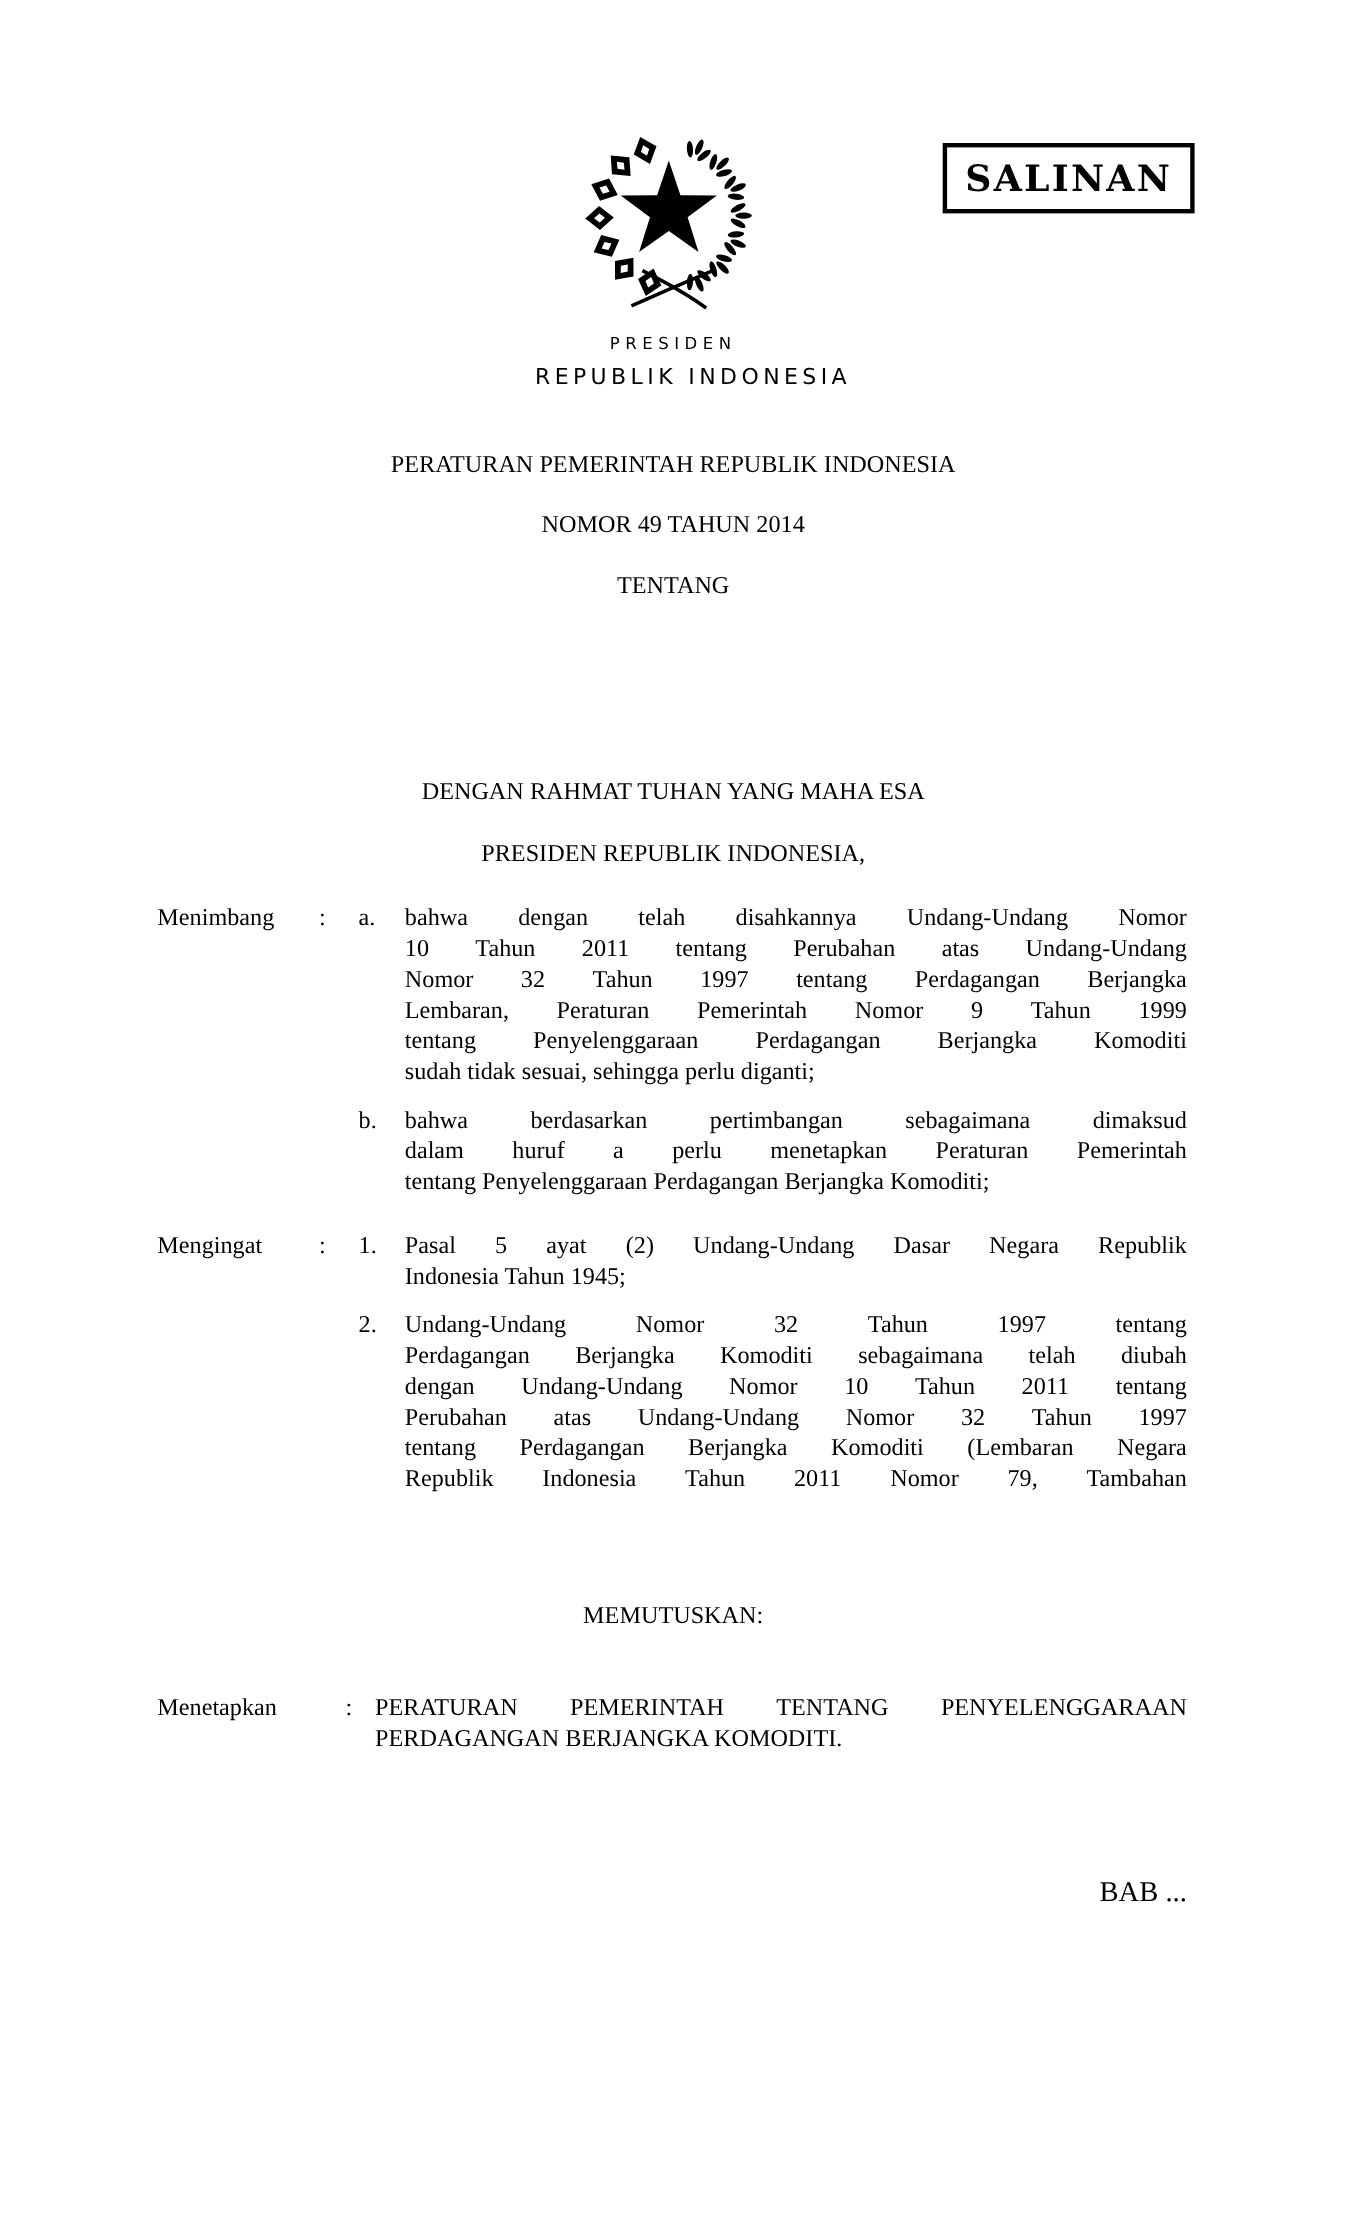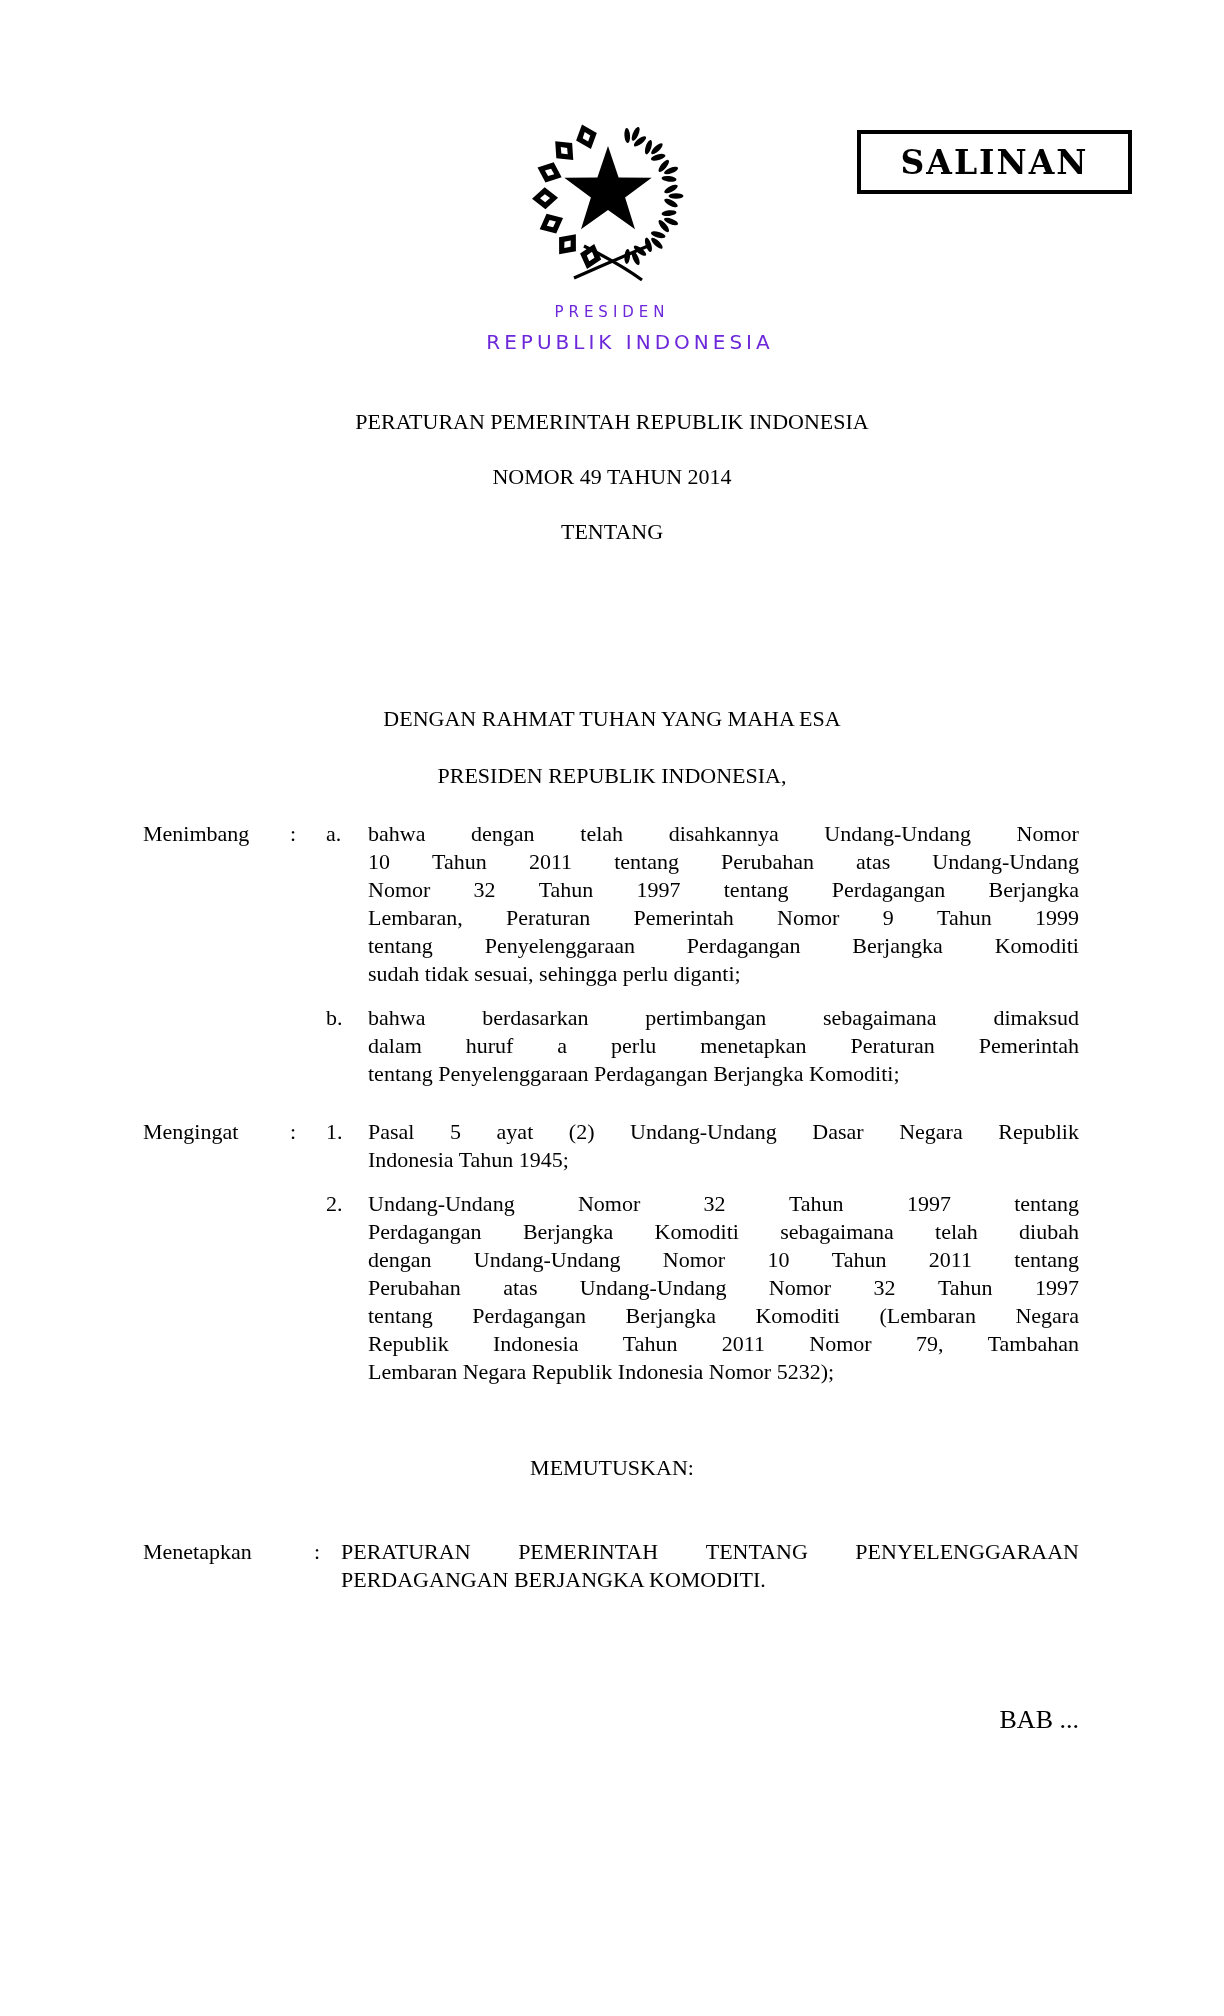--- a/index.html
+++ b/index.html
@@ -3,30 +3,30 @@
 <meta charset="utf-8">
 <style>
   * { margin:0; padding:0; box-sizing:border-box; }
   html,body { background:#ffffff; }
   body {
     width:1224px; height:2016px; position:relative;
     font-family:"Liberation Serif", serif; color:#000;
     overflow:hidden;
   }
   .stamp {
-    position:absolute; left:857px; top:130px; width:275px; height:64px;
+    position:absolute; left:857px; top:130px; width:229px; height:64px;
     border:4px solid #000; background:#fff;
     display:flex; align-items:center; justify-content:center;
     font-family:"DejaVu Serif", serif; font-weight:bold;
     font-size:33px; letter-spacing:2px;
   }
   .emblem { position:absolute; left:528px; top:116px; }
   .letterhead {
     position:absolute; left:0; right:0; text-align:center;
-    font-family:"DejaVu Sans", sans-serif; color:#6d28d9;
+    font-family:"DejaVu Sans", sans-serif; color:#000000;
   }
   .lh1 { top:303px; font-size:15px; letter-spacing:5px; }
   .lh2 { top:330px; font-size:20px; letter-spacing:4px;padding-left:36px; }
   .title-block { position:absolute; top:410px; left:0; right:0; text-align:center; font-size:22px; }
   .title-block > div { line-height:24px; margin-bottom:31px; }
   .preamble { position:absolute; top:675px; left:0; right:0; text-align:center; font-size:22px; }
   .preamble > div { line-height:24px; margin-bottom:33px;margin-top:32px; }
   .section { position:absolute; left:143px; width:936px; font-size:22px; line-height:28px; }
   .crow { display:flex; align-items:flex-start; }
   .c-label { width:147px; flex:none; }
@@ -243,21 +243,20 @@
             </div>
             <div class="jline">
               <span>Republik</span>
               <span>Indonesia</span>
               <span>Tahun</span>
               <span>2011</span>
               <span>Nomor</span>
               <span>79,</span>
               <span>Tambahan</span>
             </div>
-            <div class="jline last">Lembaran Negara Republik Indonesia Nomor 5232);</div>
           </div>
       </div>
     </div>
   </div>
 </div>
 
 <div class="deciding">MEMUTUSKAN:</div>
 
 <div class="section" style="top:1538px">
   <div class="crow">

